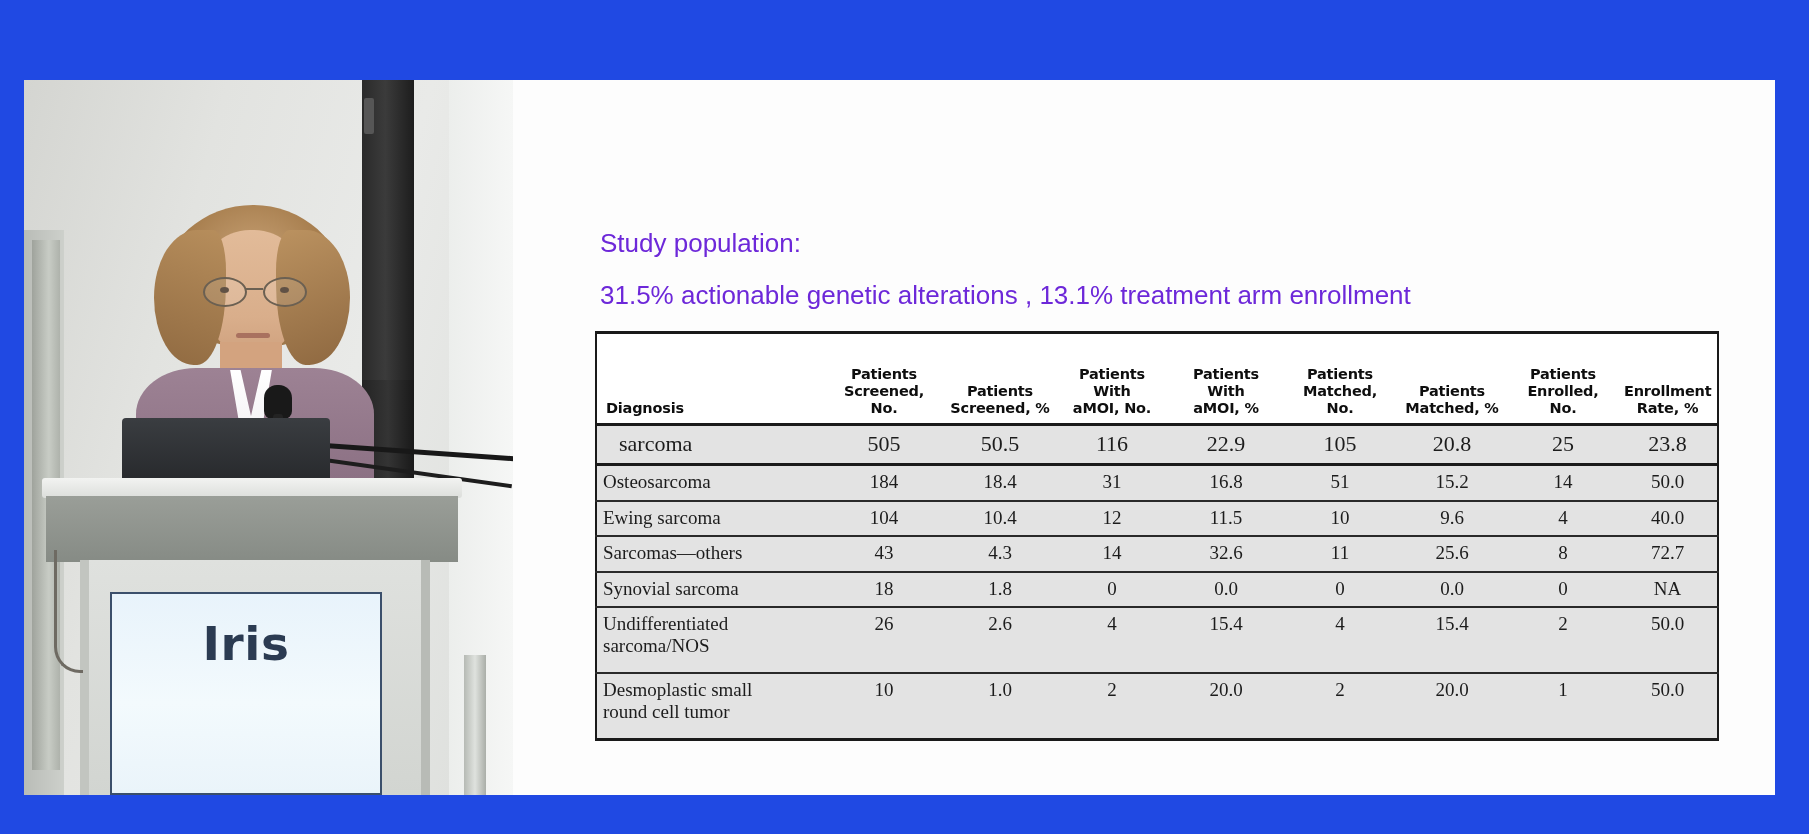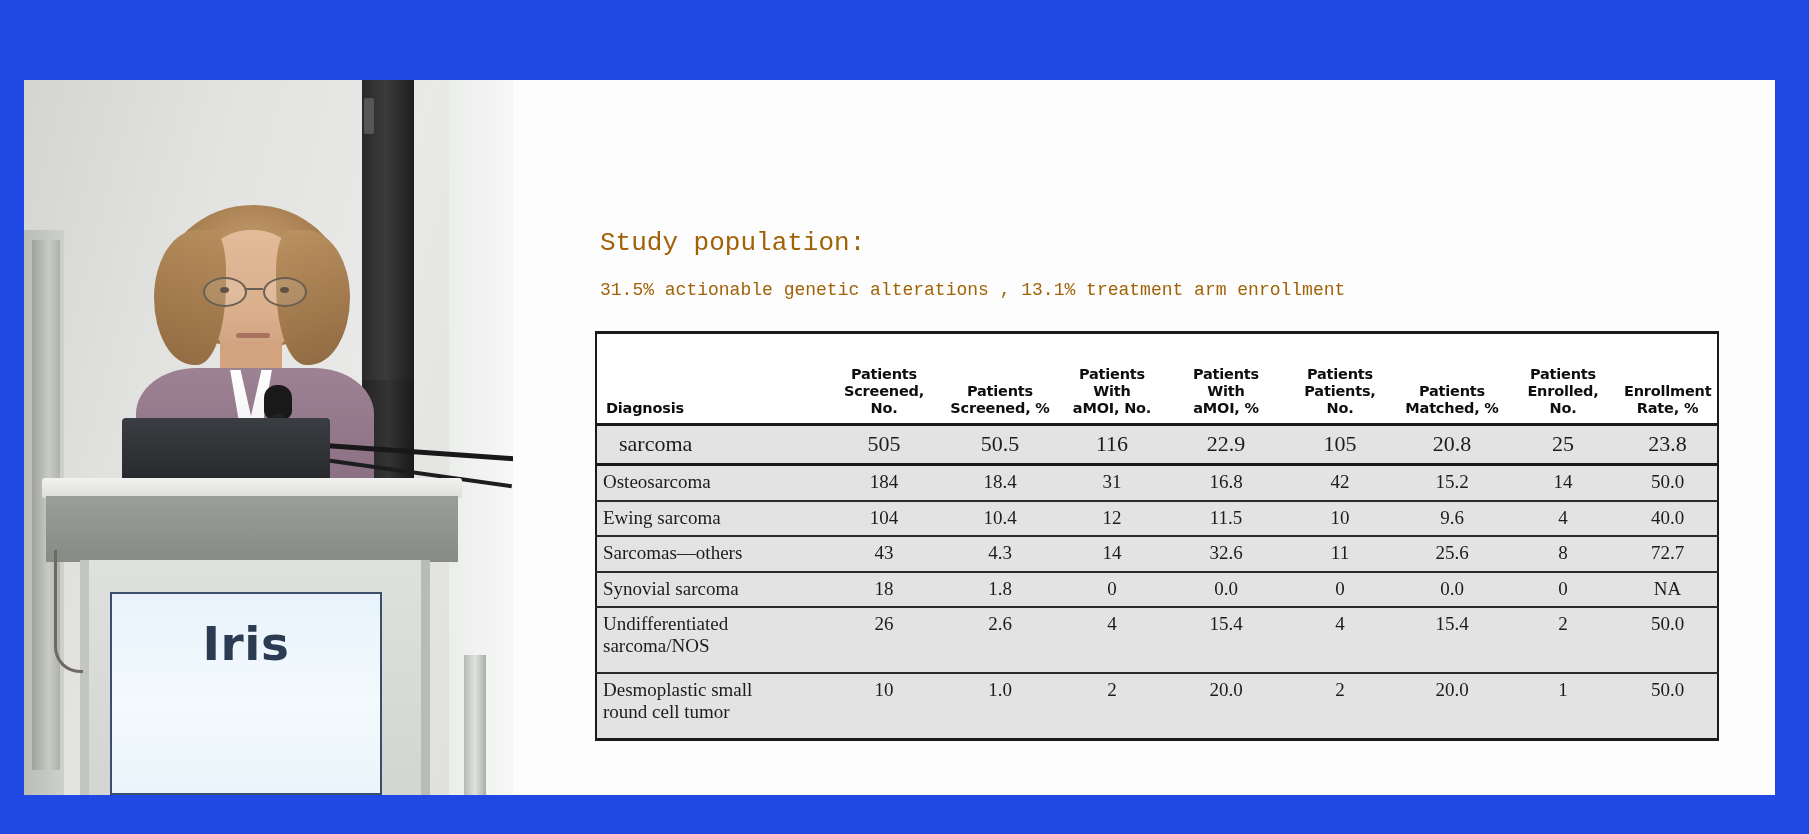--- a/index.html
+++ b/index.html
@@ -234,26 +234,26 @@
   }
   .right-post {
     position:absolute; left:440px; top:575px;
     width:22px; height:140px;
     background: linear-gradient(90deg,#b6bab4 0%, #dfe2de 50%, #aaaea8 100%);
   }
 
   
   .slide-line {
     position: absolute;
-    color: #a16207;
-    font-family: Liberation Mono, monospace;
+    color: #6d28d9;
+    font-family: Liberation Sans, sans-serif;
     white-space: nowrap;
   }
   #line-study   { left: 87px;  top: 148px; font-size: 26px; }
-  #line-stats   { left: 87px;  top: 200px; font-size: 18px; }
+  #line-stats   { left: 87px;  top: 200px; font-size: 26px; }
   #line-sarcoma { left: 87px;  top: 253px; font-size: 26px; }
 
   
   #sarcoma-table-wrap {
     position: absolute;
     left: 82px;
     top: 251px;
     width: 1088px;
   }
   table.sarc {
@@ -402,21 +402,21 @@
               <th>
                 <div>Patients With</div>
                 <div>aMOI, No.</div>
               </th>
               <th>
                 <div>Patients With</div>
                 <div>aMOI, %</div>
               </th>
               <th>
                 <div>Patients</div>
-                <div>Patients, No.</div>
+                <div>Matched, No.</div>
               </th>
               <th>
                 <div>Patients</div>
                 <div>Matched, %</div>
               </th>
               <th>
                 <div>Patients</div>
                 <div>Enrolled, No.</div>
               </th>
               <th>
@@ -436,21 +436,21 @@
               <td>20.8</td>
               <td>25</td>
               <td>23.8</td>
             </tr>
             <tr>
               <td class="diag">Osteosarcoma</td>
               <td>184</td>
               <td>18.4</td>
               <td>31</td>
               <td>16.8</td>
-              <td>42</td>
+              <td>51</td>
               <td>15.2</td>
               <td>14</td>
               <td>50.0</td>
             </tr>
             <tr>
               <td class="diag">Ewing sarcoma</td>
               <td>104</td>
               <td>10.4</td>
               <td>12</td>
               <td>11.5</td>

